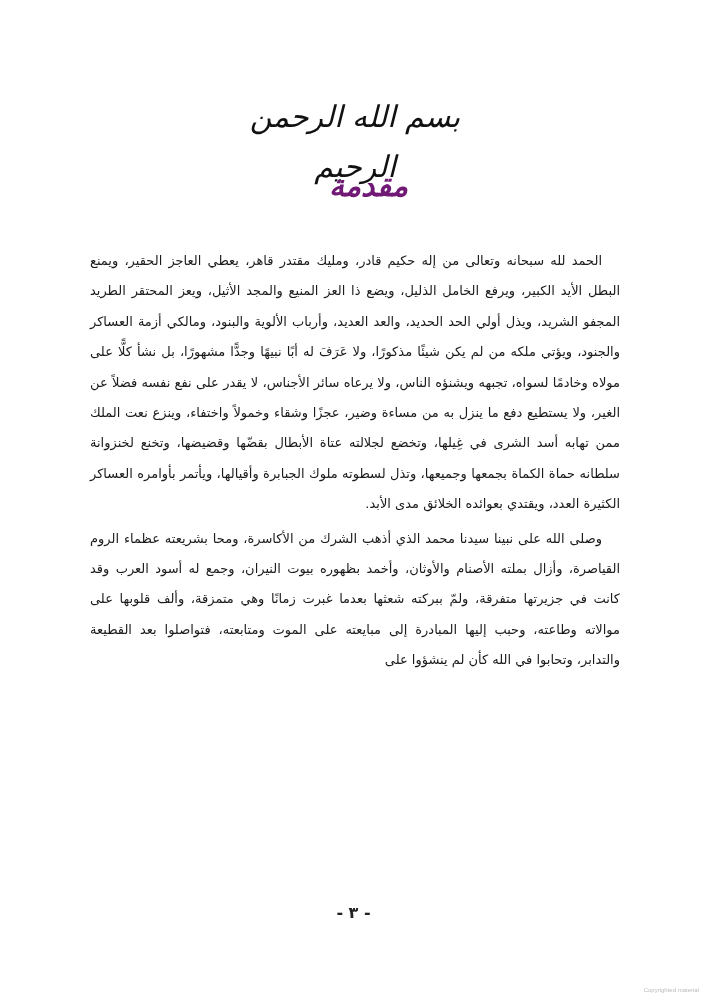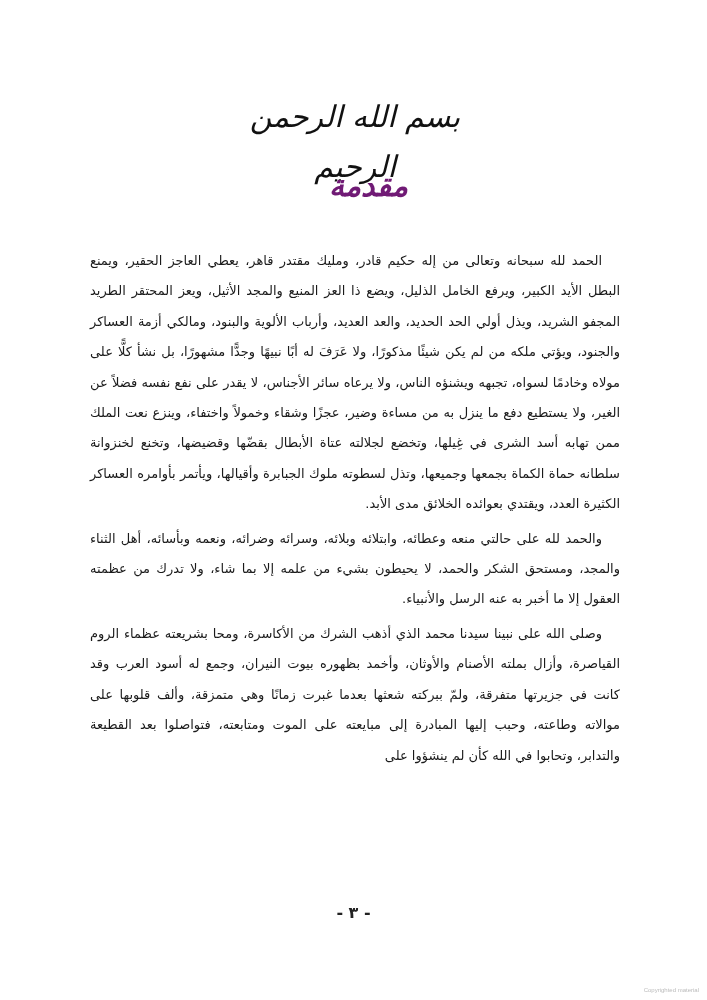--- a/index.html
+++ b/index.html
@@ -33,19 +33,18 @@
 </style>
 </head>
 <body>
 
 <div class="page">
   <div class="basmala">بسم الله الرحمن الرحيم</div>
   <div class="title">مقدمة</div>
 
   <div class="body">
     <p class="para">الحمد لله سبحانه وتعالى من إله حكيم قادر، ومليك مقتدر قاهر، يعطي العاجز الحقير، ويمنع البطل الأيد الكبير، ويرفع الخامل الذليل، ويضع ذا العز المنيع والمجد الأثيل، ويعز المحتقر الطريد المجفو الشريد، ويذل أولي الحد الحديد، والعد العديد، وأرباب الألوية والبنود، ومالكي أزمة العساكر والجنود، ويؤتي ملكه من لم يكن شيئًا مذكورًا، ولا عَرَفَ له أبًا نبيهًا وجدًّا مشهورًا، بل نشأ كلًّا على مولاه وخادمًا لسواه، تجبهه ويشنؤه الناس، ولا يرعاه سائر الأجناس، لا يقدر على نفع نفسه فضلاً عن الغير، ولا يستطيع دفع ما ينزل به من مساءة وضير، عجزًا وشقاء وخمولاً واختفاء، وينزع نعت الملك ممن تهابه أسد الشرى في غِيلها، وتخضع لجلالته عتاة الأبطال بقضّها وقضيضها، وتخنع لخنزوانة سلطانه حماة الكماة بجمعها وجميعها، وتذل لسطوته ملوك الجبابرة وأقيالها، ويأتمر بأوامره العساكر الكثيرة العدد، ويقتدي بعوائده الخلائق مدى الأبد.</p>
-    <p class="para">والحمد لله على حالتي منعه وعطائه، وابتلائه وبلائه، وسرائه وضرائه، ونعمه وبأسائه، أهل الثناء والمجد، ومستحق الشكر والحمد، لا يحيطون بشيء من علمه إلا بما شاء، ولا تدرك من عظمته العقول إلا ما أخبر به عنه الرسل والأنبياء.</p>
     <p class="para">وصلى الله على نبينا سيدنا محمد الذي أذهب الشرك من الأكاسرة، ومحا بشريعته عظماء الروم القياصرة، وأزال بملته الأصنام والأوثان، وأخمد بظهوره بيوت النيران، وجمع له أسود العرب وقد كانت في جزيرتها متفرقة، ولمّ ببركته شعثها بعدما غبرت زمانًا وهي متمزقة، وألف قلوبها على موالاته وطاعته، وحبب إليها المبادرة إلى مبايعته على الموت ومتابعته، فتواصلوا بعد القطيعة والتدابر، وتحابوا في الله كأن لم ينشؤوا على</p>
   </div>
 
   <div class="page-number">- ٣ -</div>
   <div class="watermark">Copyrighted material</div>
 </div>
 
 </body></html>

